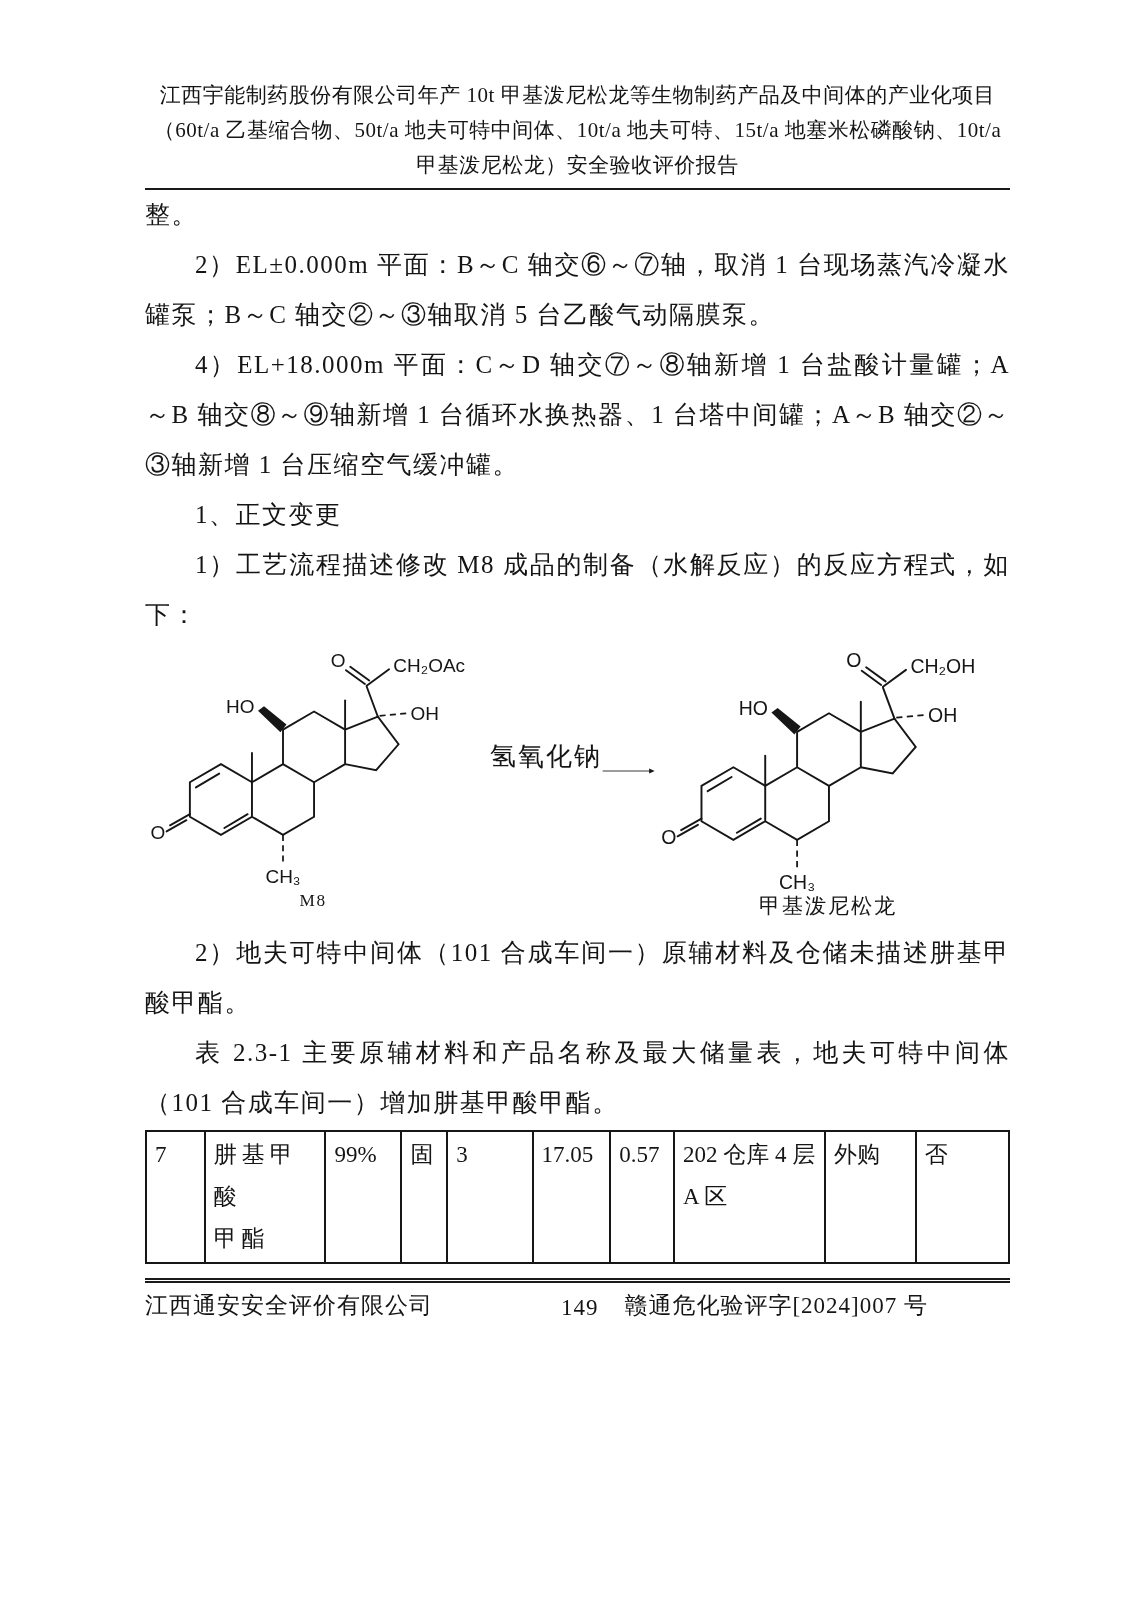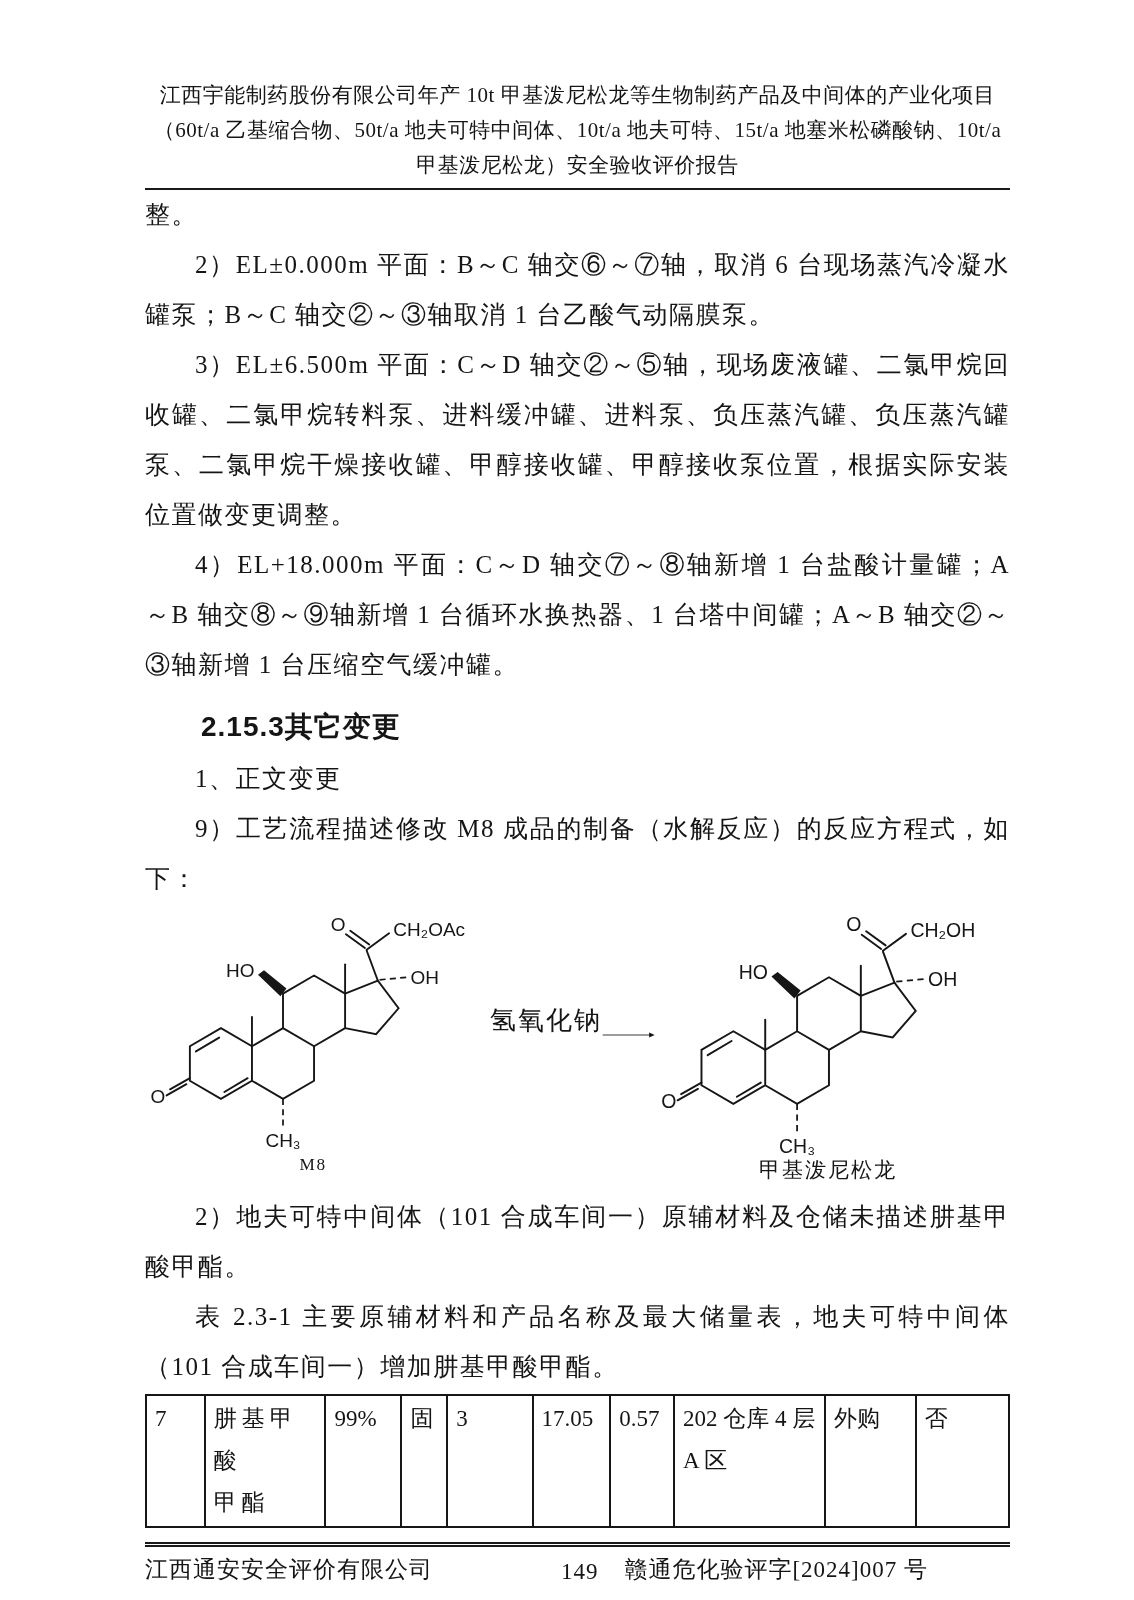--- a/index.html
+++ b/index.html
@@ -60,26 +60,24 @@
 </style>
 </head>
 <body>
 
 <div class="page">
 
   <div class="doc-header">江西宇能制药股份有限公司年产 10t 甲基泼尼松龙等生物制药产品及中间体的产业化项目（60t/a 乙基缩合物、50t/a 地夫可特中间体、10t/a 地夫可特、15t/a 地塞米松磷酸钠、10t/a 甲基泼尼松龙）安全验收评价报告</div>
 
   <div class="body-text">
     <p>整。</p>
-    <p class="indent">2）EL±0.000m 平面：B～C 轴交⑥～⑦轴，取消 6 台现场蒸汽冷凝水罐泵；B～C 轴交②～③轴取消 1 台乙酸气动隔膜泵。</p>
-    <p class="indent">3）EL±6.500m 平面：C～D 轴交②～⑤轴，现场废液罐、二氯甲烷回收罐、二氯甲烷转料泵、进料缓冲罐、进料泵、负压蒸汽罐、负压蒸汽罐泵、二氯甲烷干燥接收罐、甲醇接收罐、甲醇接收泵位置，根据实际安装位置做变更调整。</p>
+    <p class="indent">2）EL±0.000m 平面：B～C 轴交⑥～⑦轴，取消 1 台现场蒸汽冷凝水罐泵；B～C 轴交②～③轴取消 5 台乙酸气动隔膜泵。</p>
     <p class="indent">4）EL+18.000m 平面：C～D 轴交⑦～⑧轴新增 1 台盐酸计量罐；A～B 轴交⑧～⑨轴新增 1 台循环水换热器、1 台塔中间罐；A～B 轴交②～③轴新增 1 台压缩空气缓冲罐。</p>
-    <div class="section-heading">2.15.3其它变更</div>
     <p class="indent">1、正文变更</p>
-    <p class="indent">9）工艺流程描述修改 M8 成品的制备（水解反应）的反应方程式，如下：</p>
+    <p class="indent">1）工艺流程描述修改 M8 成品的制备（水解反应）的反应方程式，如下：</p>
   </div>
 
   <div class="scheme">
 
     <svg class="mol" width="345" height="263" viewBox="0 0 400 305">
       <path class="sk" d="M88,137 L124,158 L124,198 L88,219 L52,198 L52,158 Z
                           M124,158 L160,137 L196,158 L196,198 L160,219 L124,198
                           M196,158 L232,137 L232,97 L196,76 L160,97 L160,137
                           M232,97 L270,82 L294,114 L268,144 L232,137"></path>
       <line class="sk" x1="59" y1="164" x2="86" y2="148"></line>

